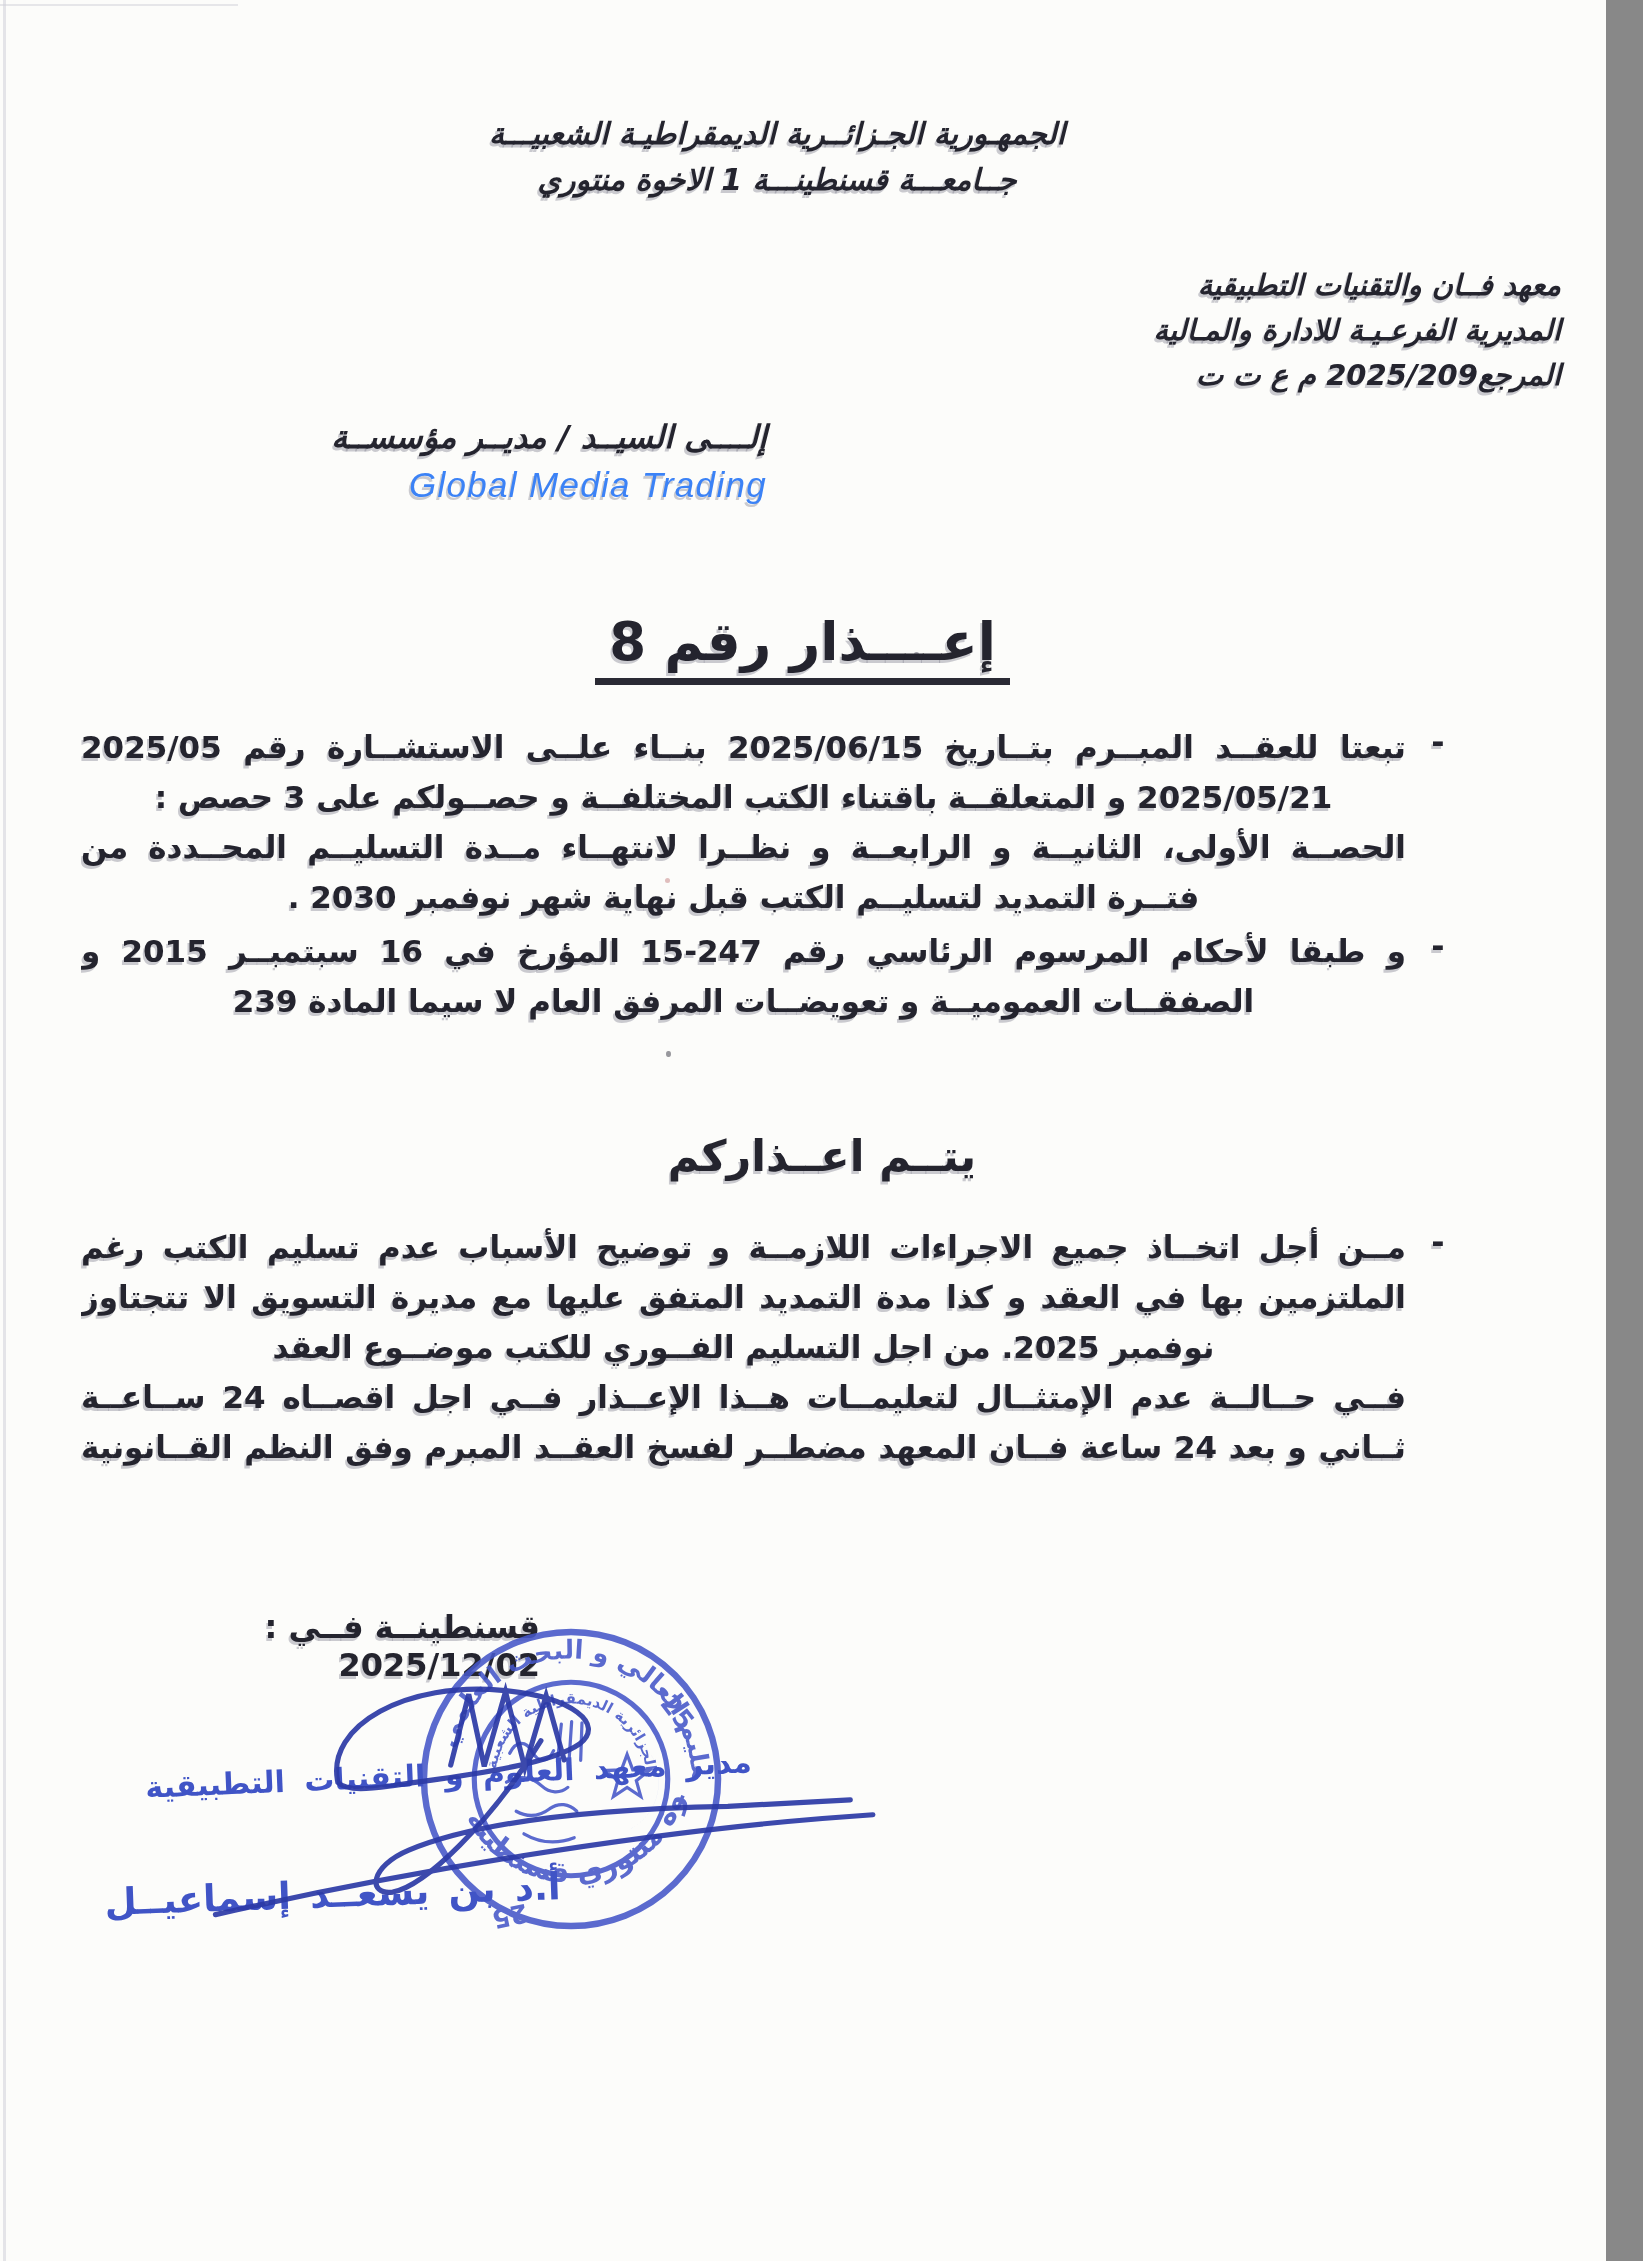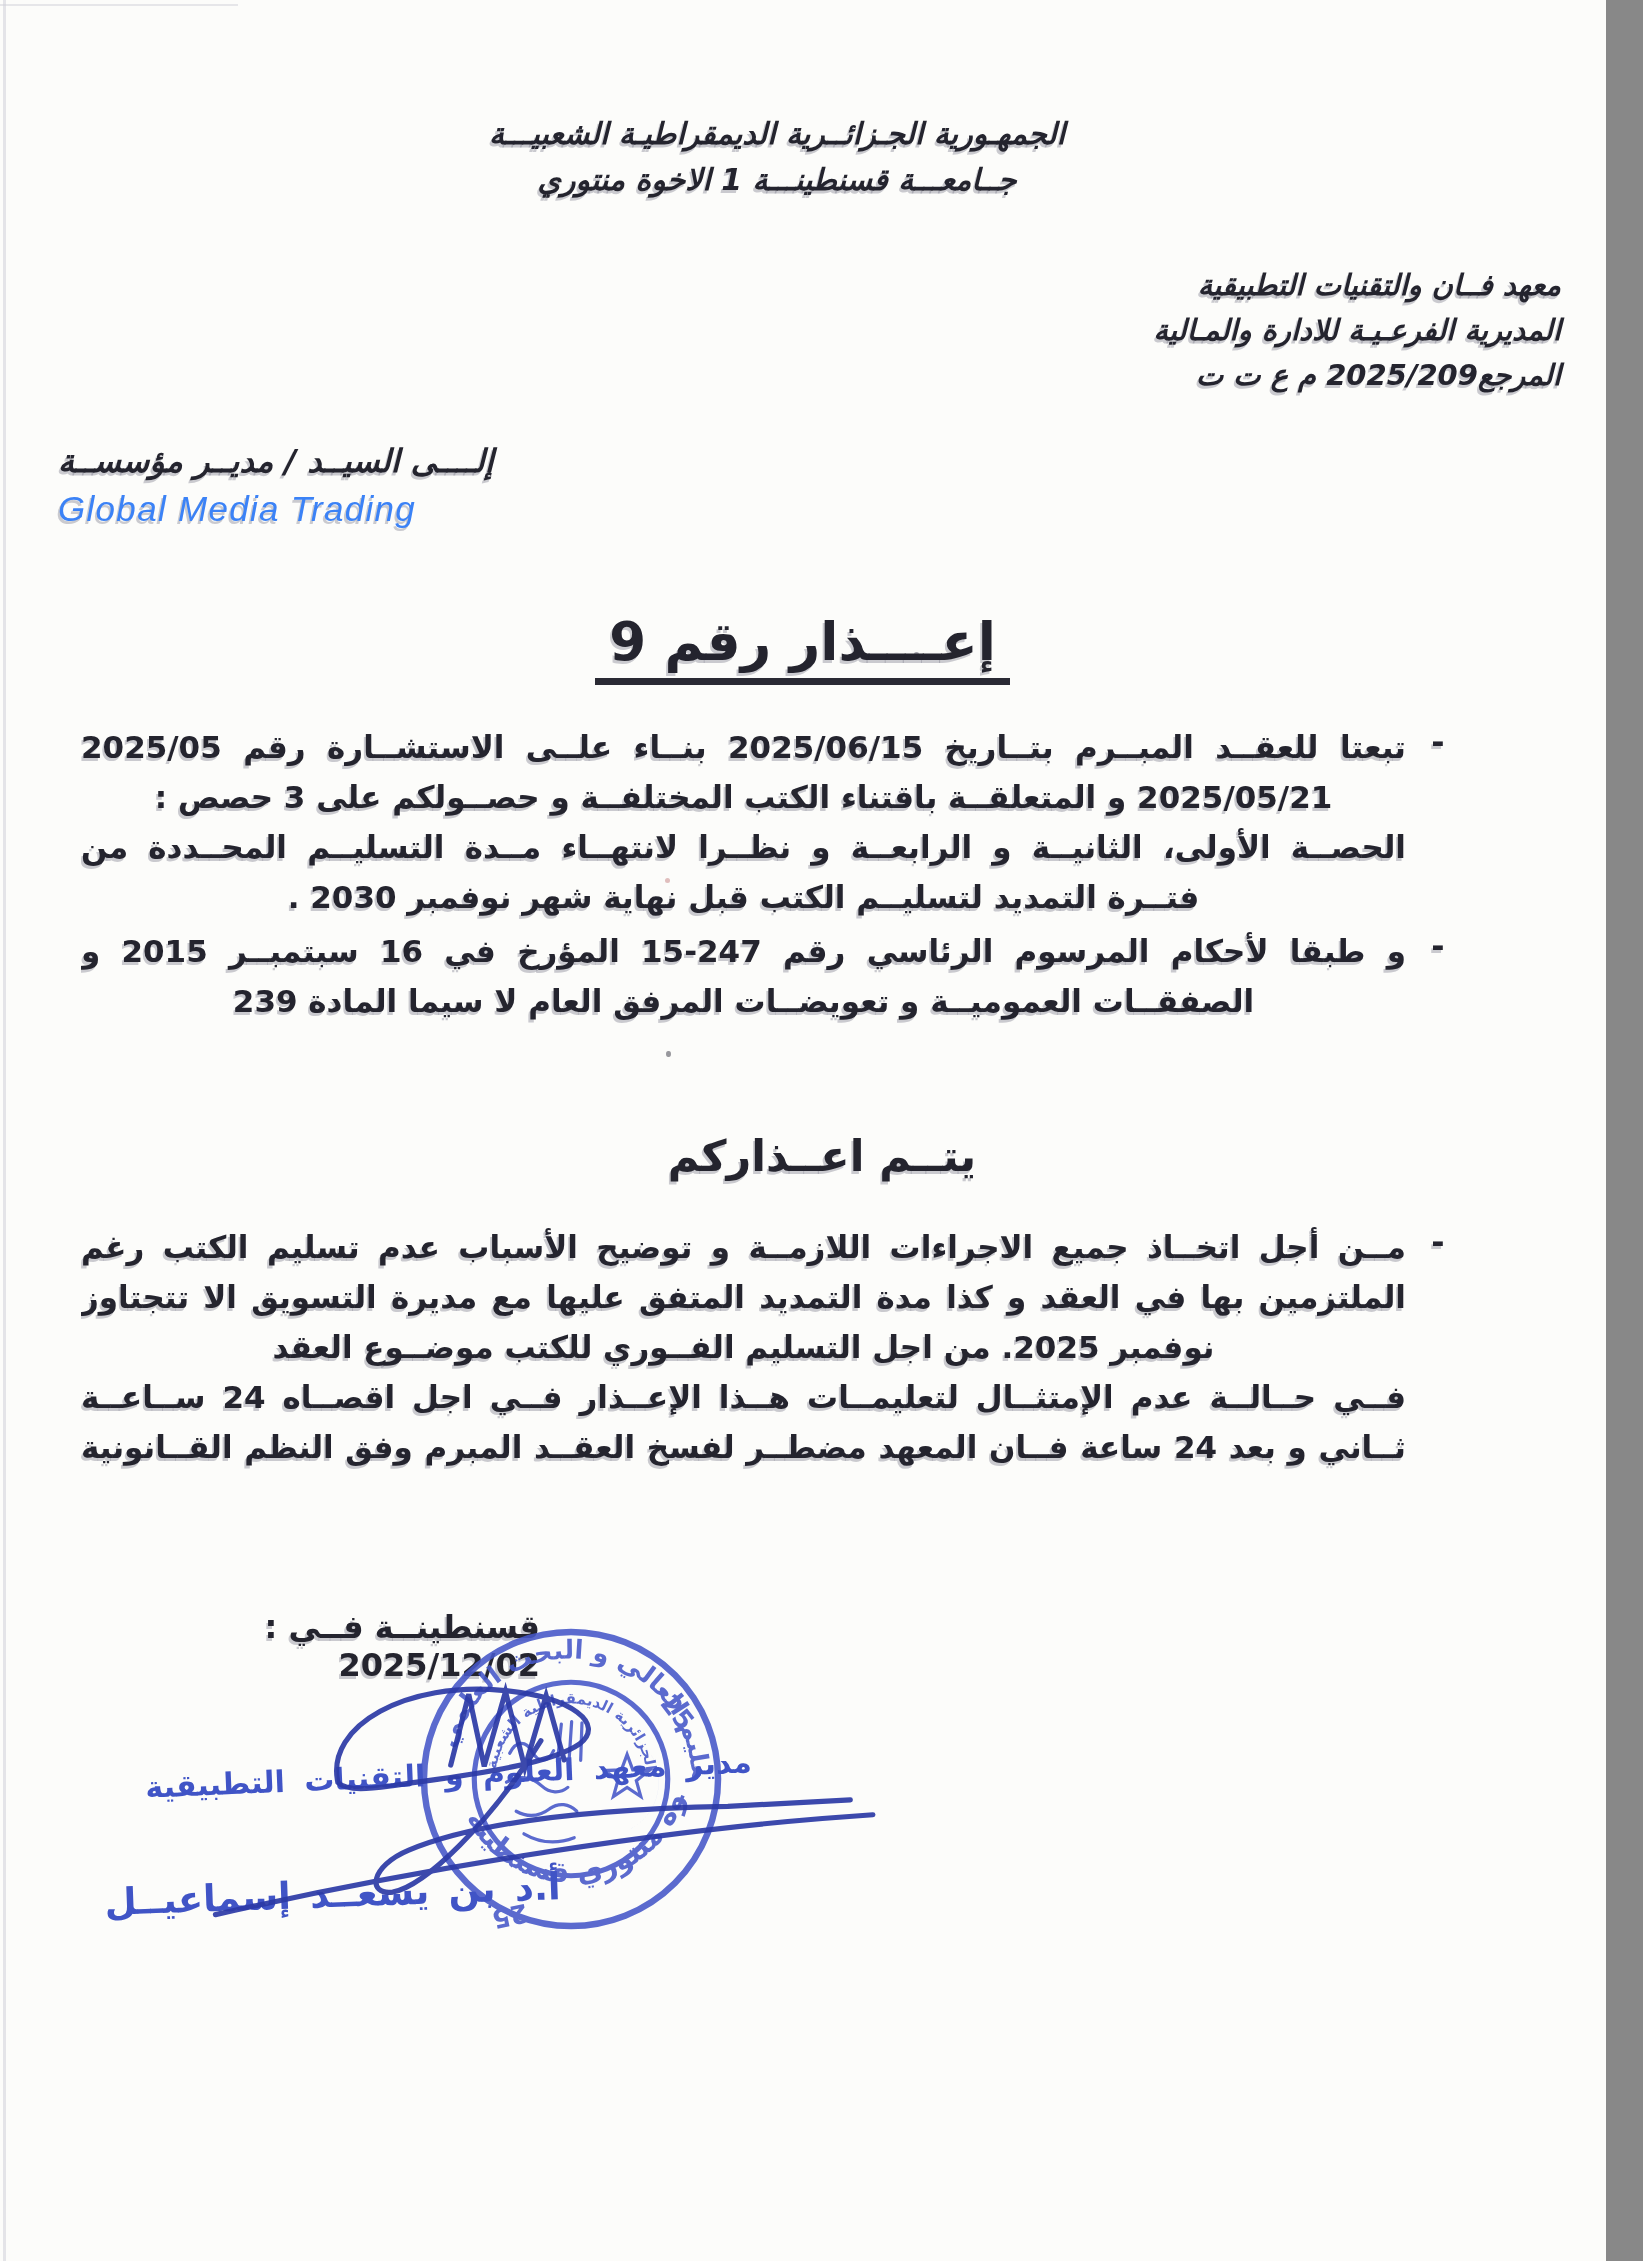--- a/index.html
+++ b/index.html
@@ -12,21 +12,21 @@
 
   
   .header-block{ position:absolute; top:111px; left:284px; width:986px;
     text-align:center; font-size:30px; font-weight:700; font-style:italic;
     line-height:46px; direction:rtl;}
   
   .institute-block{ position:absolute; top:263px; right:45px; width:774px;
     text-align:right; font-size:29px; font-weight:700; font-style:italic;
     line-height:45px; direction:rtl;}
   
-  .addressee-block{ position:absolute; top:442px; left:58px; width:709px; text-align:left;}
+  .addressee-block{ position:absolute; top:418px; left:58px; width:709px; text-align:right;}
   .salutation{ font-size:32px; font-weight:700; font-style:italic; direction:rtl;
     display:inline-block;}
   .company{ font-family:"Liberation Sans", sans-serif; font-style:italic;
     font-size:35px; font-weight:400; letter-spacing:1.3px; margin-top:9px; color:#3b82f6;}
 
   
   .notice-title{ position:absolute; top:611px; left:0; width:1605px; text-align:center;}
   .notice-title span{ display:inline-block; font-size:53px; font-weight:800;
     padding:0 14px 6.4px 14px; border-bottom:7.7px solid #2a2a34; direction:rtl;}
 
@@ -83,21 +83,21 @@
     <div>المديرية الفرعـيـة للادارة والمـالية</div>
     <div>المرجع2025/209 م ع ت ت</div>
   </div>
 
   <div class="addressee-block">
     <div class="salutation ink">إلــــى السيــد /  مديــر مؤسســة</div>
     <div class="company ink">Global Media Trading</div>
   </div>
 
   <div class="notice-title">
-    <span class="ink">إعــــذار رقم 9</span>
+    <span class="ink">إعــــذار رقم 8</span>
   </div>
 
   <div class="b b1 ink">
     <span class="dash">-</span>
     <div class="line just">تبعتا للعقــد المبــرم بتــاريخ 2025/06/15 بنــاء علــى الاستشــارة رقم 2025/05 المعلن عنها بتاريخ</div>
     <div class="line cent">2025/05/21 و المتعلقــة باقتناء الكتب المختلفــة و حصــولكم على 3 حصص :</div>
     <div class="line just">الحصــة الأولى، الثانيــة و الرابعــة و نظــرا لانتهــاء مــدة التسليــم المحــددة من طرفكم و كــذا</div>
     <div class="line cent">فتــرة التمديد لتسليــم الكتب قبل نهاية شهر نوفمبر 2030 .</div>
   </div>
 

